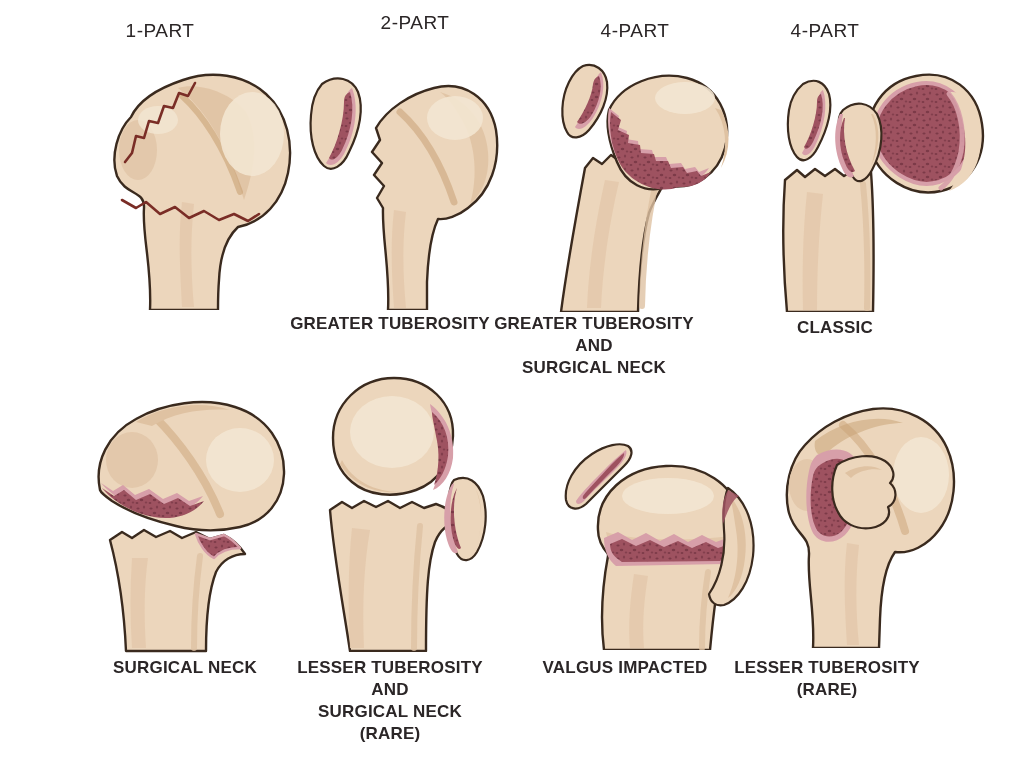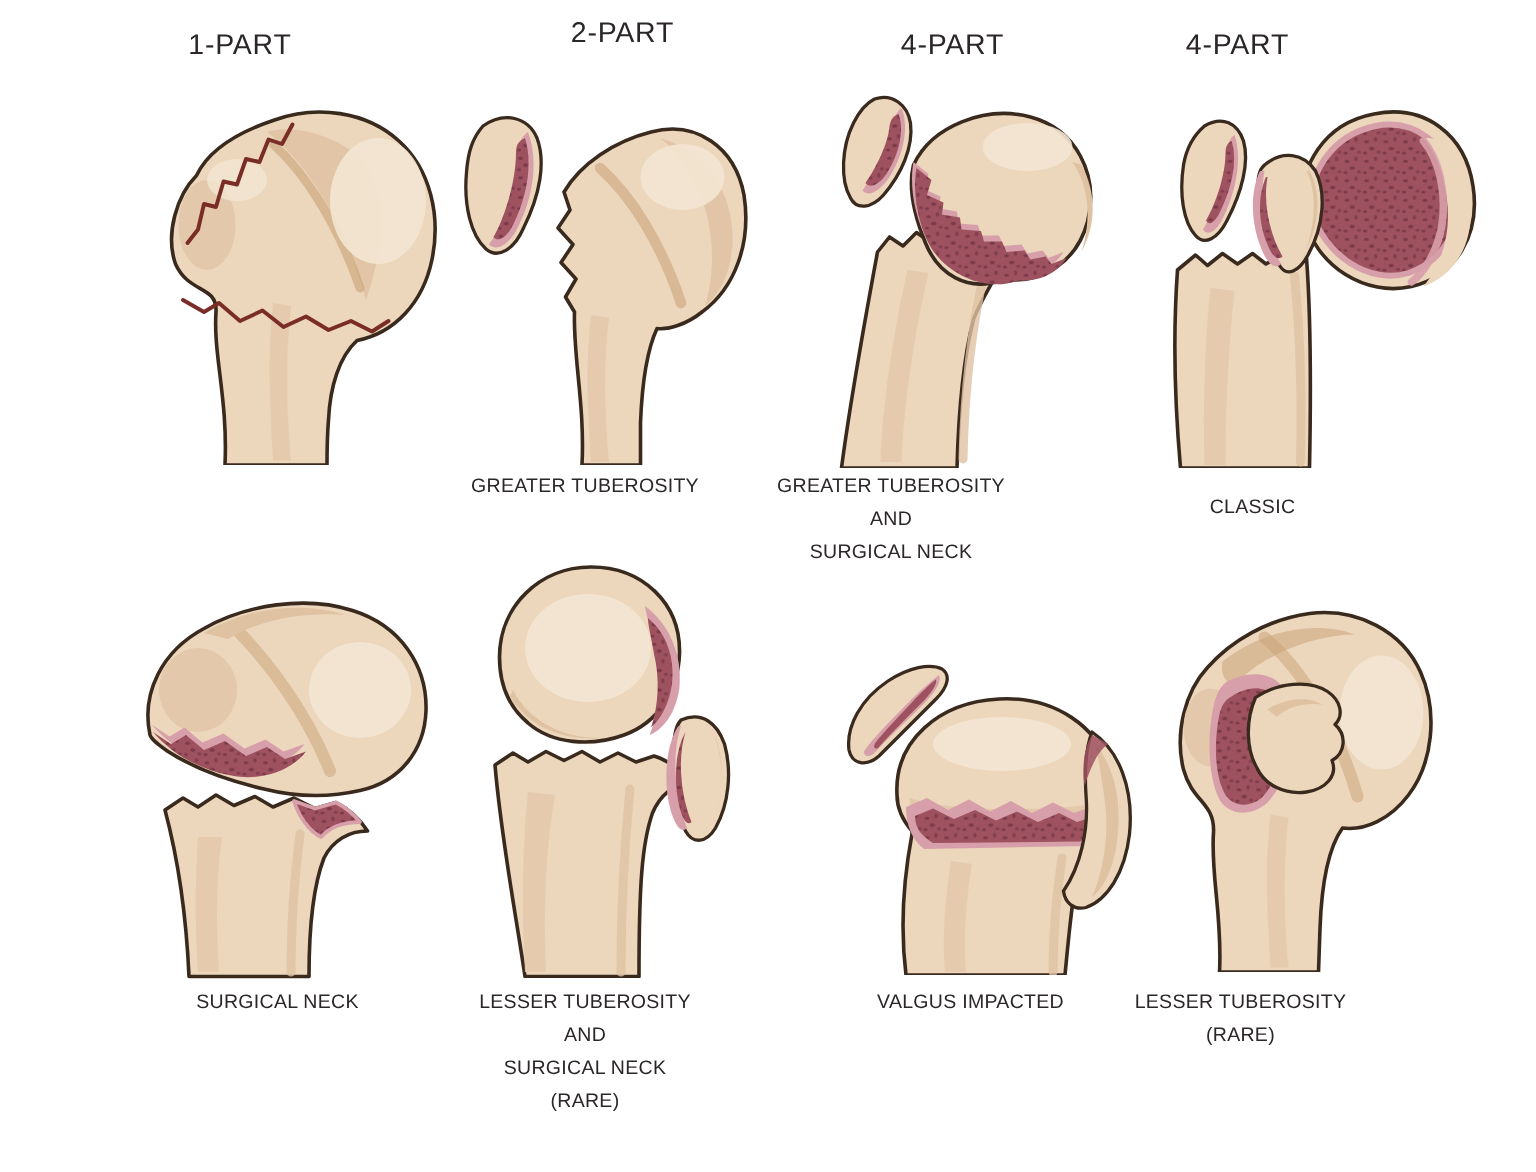--- a/index.html
+++ b/index.html
@@ -6,21 +6,21 @@
   .canvas{
     position:relative;width:1024px;height:781px;background:#ffffff;
     font-family:"Liberation Sans", sans-serif;overflow:hidden;
   }
   .hdr{
     position:absolute;width:200px;text-align:center;
     font-size:19px;font-weight:400;color:#2b2627;letter-spacing:.5px;
   }
   .cap{
     position:absolute;width:250px;text-align:center;
-    font-size:13px;font-weight:400;color:#2b2627;line-height:22px;letter-spacing:.2px;
+    font-size:17px;font-weight:700;color:#2b2627;line-height:22px;letter-spacing:.2px;
   }
   .illo{position:absolute;}
   svg path{stroke-linejoin:round;stroke-linecap:round;}
 </style>
 </head>
 <body>
 
 <div class="canvas">
 
   <div class="hdr" style="left:60px;top:20px">1-PART</div>
@@ -113,21 +113,21 @@
   </svg>
 
   <div class="cap" style="left:265px;top:313px">
     <div>GREATER TUBEROSITY</div>
   </div>
   <div class="cap" style="left:469px;top:313px">
     <div>GREATER TUBEROSITY</div>
     <div>AND</div>
     <div>SURGICAL NECK</div>
   </div>
-  <div class="cap" style="left:710px;top:327px">
+  <div class="cap" style="left:710px;top:317px">
     <div>CLASSIC</div>
   </div>
 
   <svg class="illo" style="left:70px;top:388px" width="230" height="265" viewBox="0 0 230 265">
     <defs>
       <pattern id="spk5" width="13" height="13" patternUnits="userSpaceOnUse">
         <rect width="13" height="13" fill="#9E5260"></rect>
         <ellipse cx="3" cy="3.5" rx="1.6" ry="1.1" fill="#7C3A48"></ellipse>
         <ellipse cx="9" cy="2" rx="1.2" ry="1.6" fill="#823E4C"></ellipse>
         <ellipse cx="6.5" cy="8" rx="1.8" ry="1.2" fill="#7C3A48"></ellipse>
@@ -225,21 +225,21 @@
 
   <div class="cap" style="left:60px;top:657px">
     <div>SURGICAL NECK</div>
   </div>
   <div class="cap" style="left:265px;top:657px">
     <div>LESSER TUBEROSITY</div>
     <div>AND</div>
     <div>SURGICAL NECK</div>
     <div>(RARE)</div>
   </div>
-  <div class="cap" style="left:522px;top:657px">
+  <div class="cap" style="left:500px;top:657px">
     <div>VALGUS IMPACTED</div>
   </div>
   <div class="cap" style="left:702px;top:657px">
     <div>LESSER TUBEROSITY</div>
     <div>(RARE)</div>
   </div>
 
 </div>
 
 </body></html>

